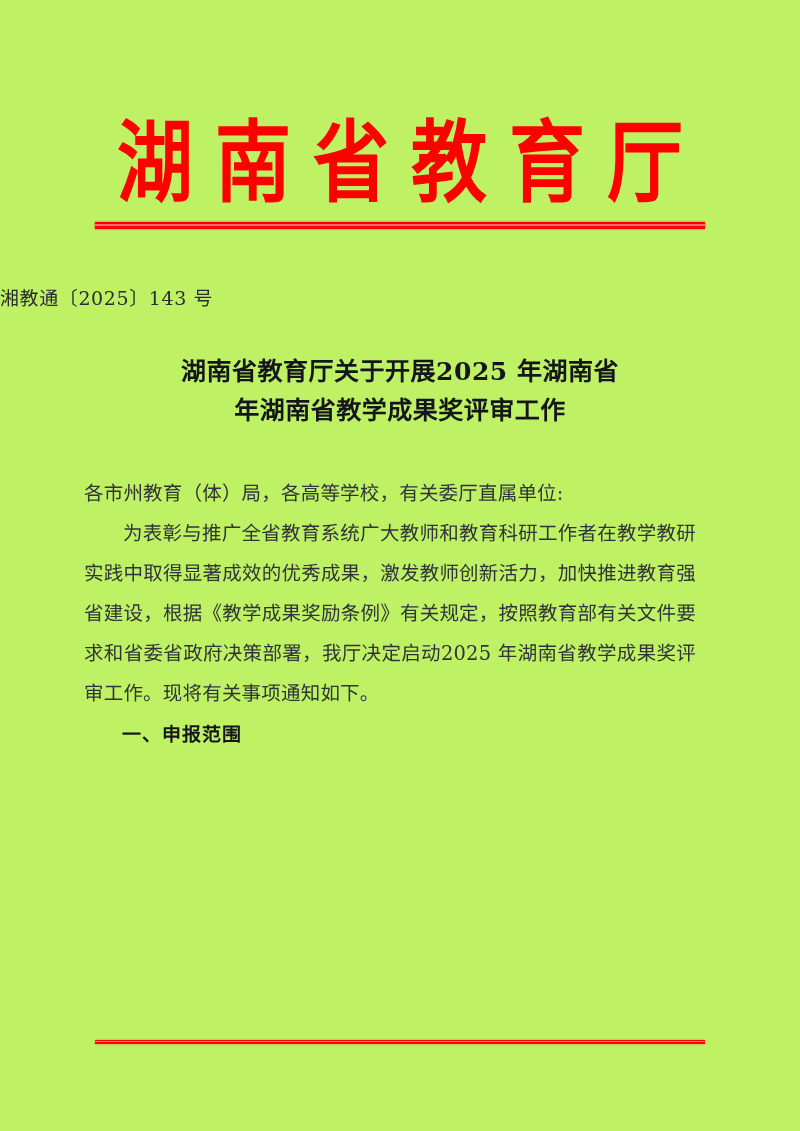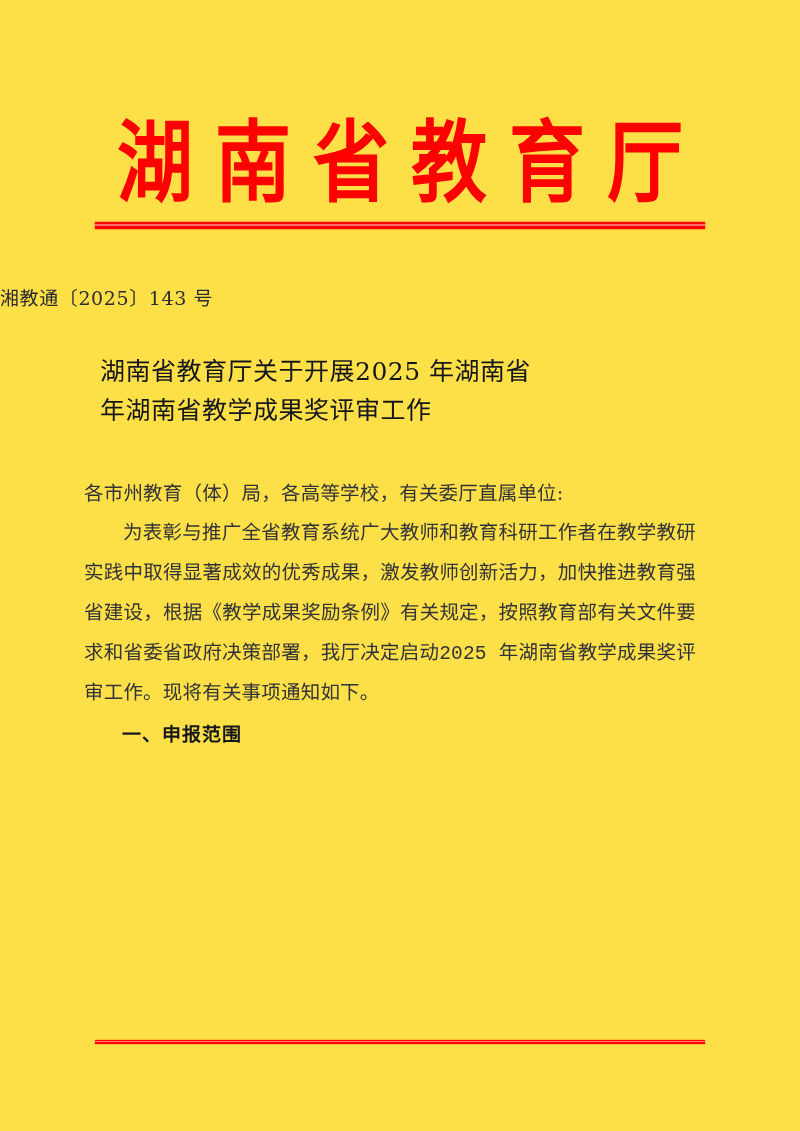--- a/index.html
+++ b/index.html
@@ -13,21 +13,21 @@
     height: 1131px;
     position: relative;
     overflow: hidden;
     font-family: "DejaVu Serif", "Liberation Serif", serif;
     -webkit-font-smoothing: antialiased;
   }
 
   .page {
     position: absolute;
     inset: 0;
-    background: #fde047;
+    background: #bef264;
   }
 
   
   .masthead {
     position: absolute;
     left: 0;
     top: 118px;
     width: 800px;
     text-align: center;
     line-height: 1;
@@ -76,24 +76,24 @@
     letter-spacing: 0.6px;
     font-family: "DejaVu Serif", "Liberation Serif", serif;
   }
 
   
   .doc-title {
     position: absolute;
     left: 100px;
     top: 352px;
     width: 600px;
-    text-align: left;
+    text-align: center;
     font-family: "DejaVu Serif", "Liberation Serif", serif;
     font-size: 25px;
-    font-weight: 400;
+    font-weight: 700;
     line-height: 39px;
     color: #15161c;
     letter-spacing: 0.5px;
   }
   .doc-title .tline { display: block; }
 
   
   .body-block {
     position: absolute;
     left: 84px;
@@ -107,21 +107,20 @@
     text-align: justify;
     text-justify: inter-character;
   }
   .para {
     margin: 0;
     text-align: justify;
     text-justify: inter-ideograph;
   }
   .para.indent {
     text-indent: 2em;
-    font-family: Liberation Mono, monospace;
   }
   .salutation {
     margin: 0;
     text-indent: 0;
   }
   .section-heading {
     margin: 0;
     text-indent: 2em;
     font-family: "DejaVu Sans", "Liberation Sans", sans-serif;
     font-weight: 700;

